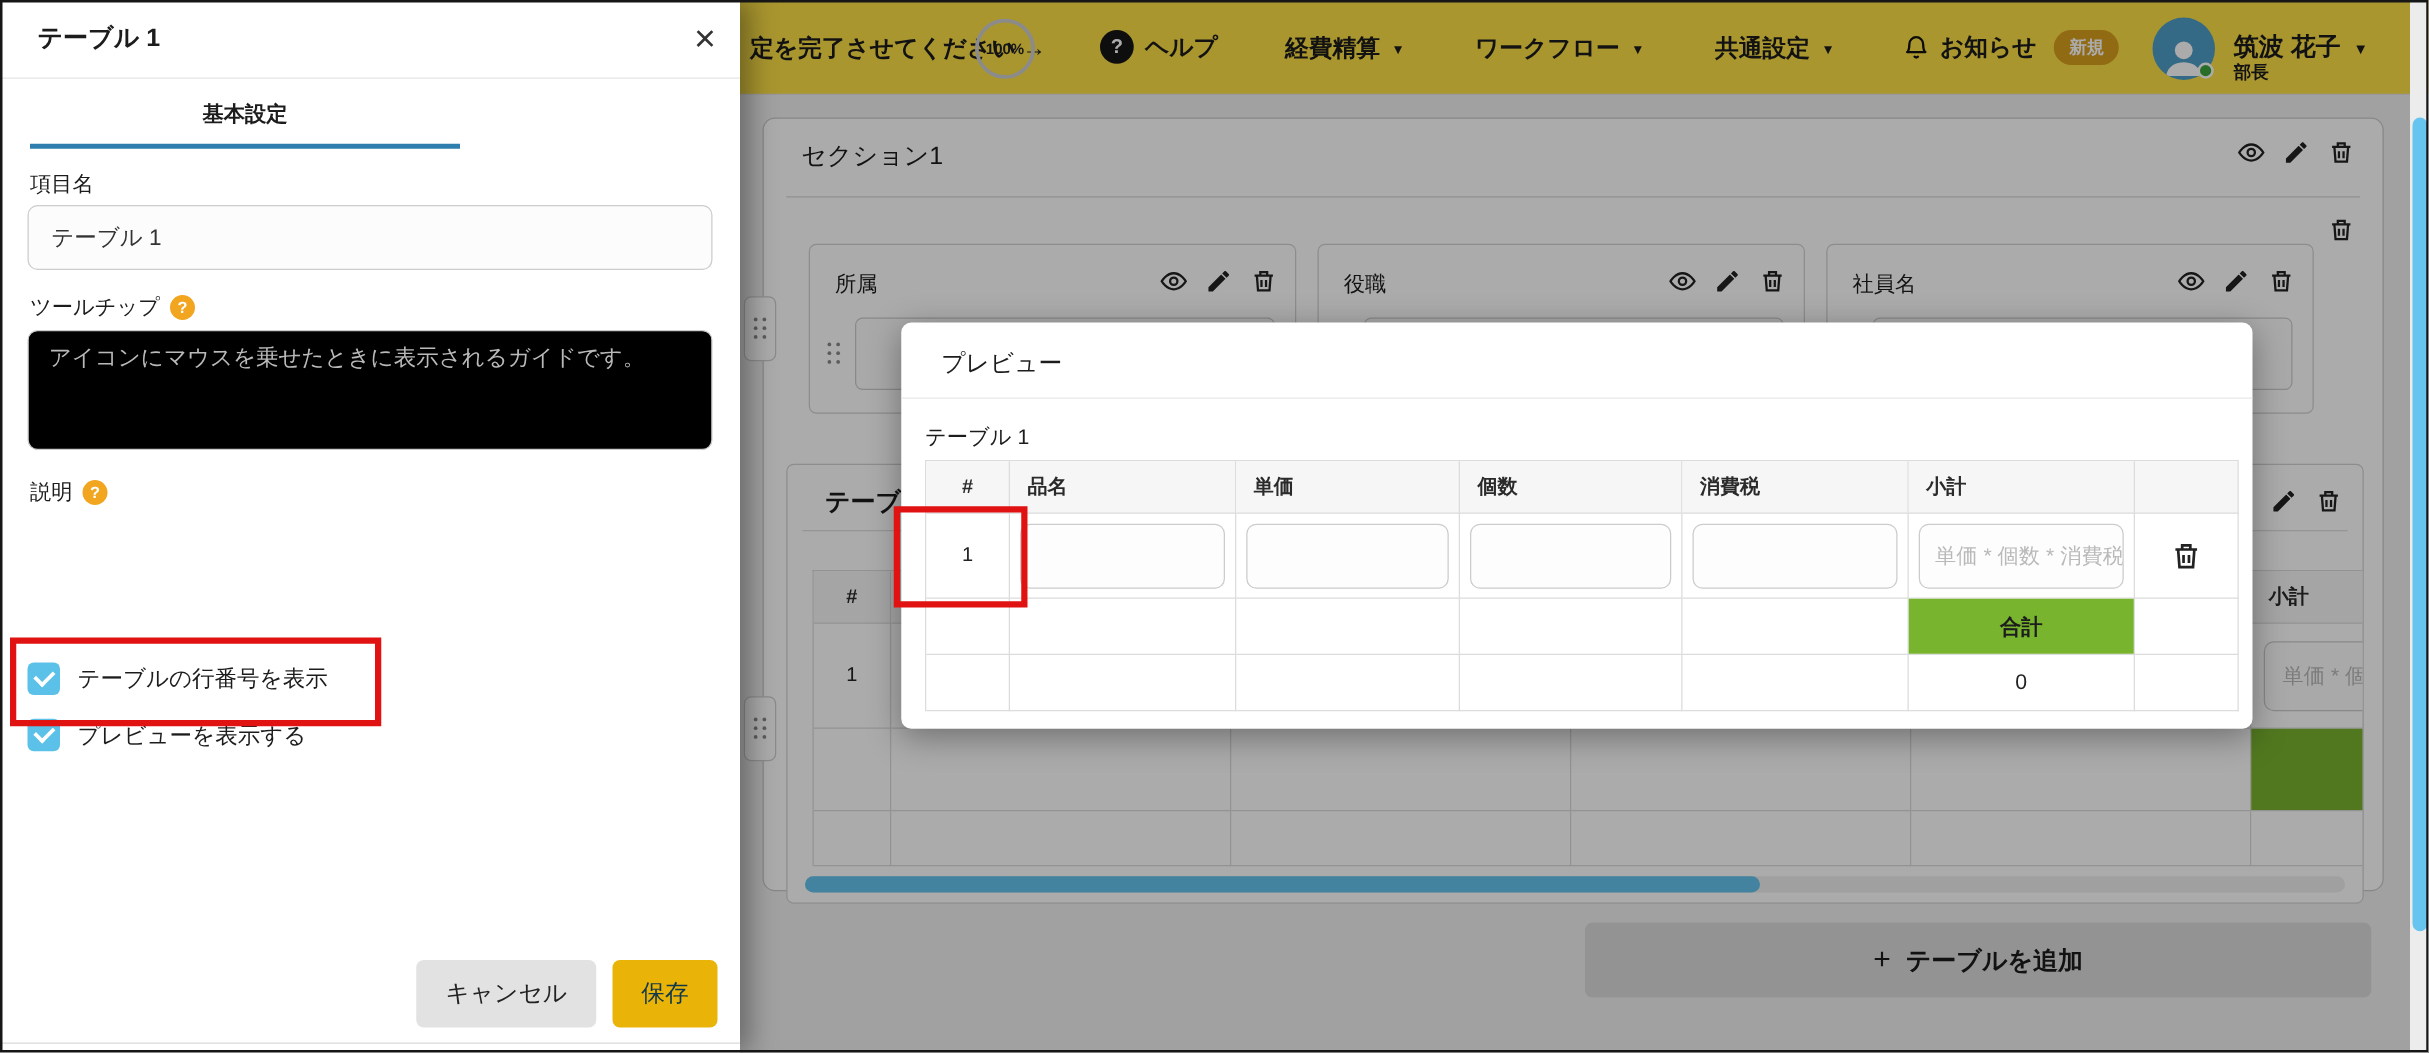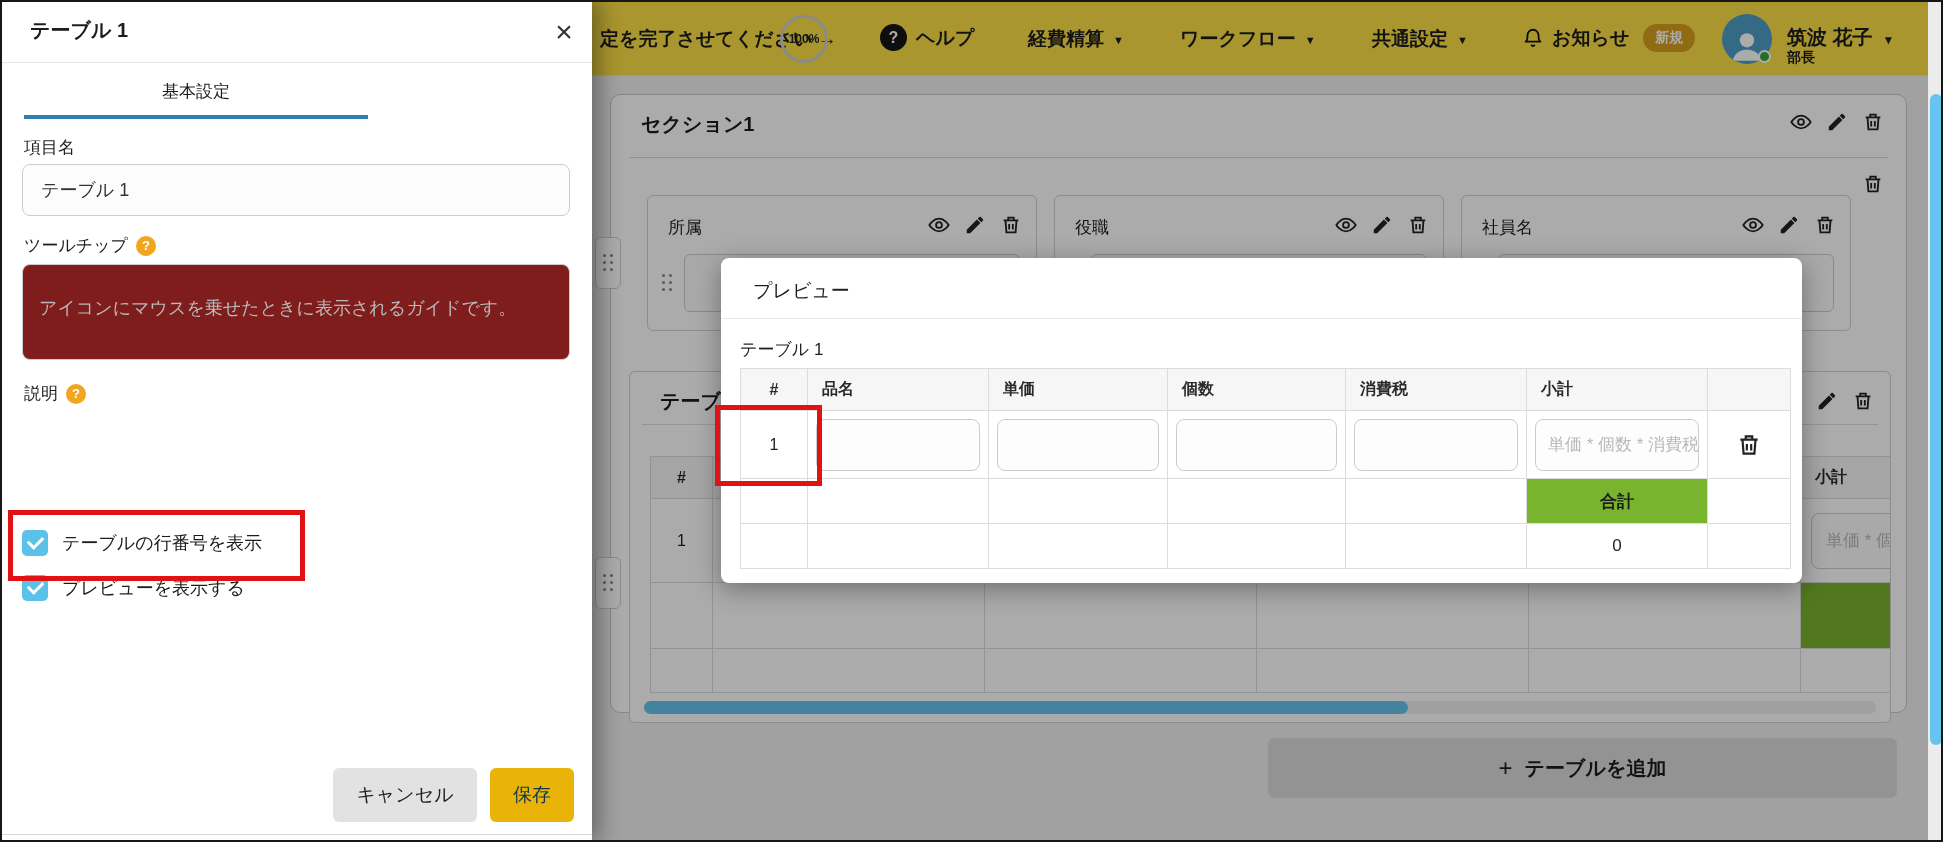--- a/index.html
+++ b/index.html
@@ -22,21 +22,21 @@
   .badge-new{margin-left:6px;background:#d89e1e;color:#fff;font-size:14px;font-weight:700;border-radius:14px;padding:5px 12px;}
   .avatar{position:absolute;left:1722px;top:14px;width:50px;height:50px;border-radius:50%;background:#4f9fc8;display:flex;align-items:flex-end;justify-content:center;overflow:hidden;}
   .status-dot{position:absolute;left:1758px;top:50px;width:13px;height:13px;border-radius:50%;background:#3da53d;border:2px solid #fff;}
   .user-name{position:absolute;left:1787px;top:24px;font-size:20px;font-weight:700;color:#1c1c1c;display:flex;gap:10px;align-items:center;}
   .user-name .caret::before{content:"▼";font-size:12px;}
   .user-role{position:absolute;left:1787px;top:49px;font-size:14px;font-weight:700;color:#1c1c1c;}
 
   
   .main{position:absolute;left:0;top:76px;width:1943px;height:766px;background:#f1f1f1;}
   .section-card{position:absolute;left:610px;top:18px;width:1297px;height:619px;background:#fff;border:1px solid #c9c9c9;border-radius:10px;}
-  .section-head{position:absolute;left:30px;top:16px;font-size:20px;font-weight:700;color:#1c1c1c;}
+  .section-head{position:absolute;left:30px;top:16px;font-size:20px;font-weight:400;color:#1c1c1c;}
   .icon-row{display:flex;gap:14px;align-items:center;}
   .sec-icons{position:absolute;right:22px;top:16px;}
   .sec-divider{position:absolute;left:18px;right:18px;top:62px;height:1px;background:#d8d8d8;}
   .row-trash{position:absolute;right:22px;top:78px;}
   .icn{width:22px;height:22px;display:block;cursor:pointer;}
 
   .field-card{position:absolute;top:100px;width:390px;height:136px;background:#fff;border:1px solid #d2d2d2;border-radius:6px;}
   .fc-1{left:36px;} .fc-2{left:443px;} .fc-3{left:850px;}
   .fc-label{position:absolute;left:20px;top:20px;font-size:17px;color:#1c1c1c;}
   .fc-icons{position:absolute;right:14px;top:18px;}
@@ -76,28 +76,28 @@
   .vscroll-thumb{position:absolute;left:1.5px;top:94px;width:12px;height:651px;background:#67c4ef;border-radius:7px;cursor:grab;}
 
   
   .drawer{position:absolute;left:0;top:0;width:592px;height:842px;background:#fff;z-index:20;box-shadow:8px 0 20px rgba(0,0,0,0.35);}
   .drawer-title{position:absolute;left:30px;top:17px;font-size:20px;font-weight:700;color:#1c1c1c;}
   .drawer-close{position:absolute;left:544px;top:12px;width:40px;height:40px;display:flex;align-items:center;justify-content:center;font-size:30px;color:#333;cursor:pointer;}
   .drawer-close::before{content:"×";}
   .drawer-divider{position:absolute;left:0;top:62px;width:592px;height:1px;background:#e5e5e5;}
   .tabs{position:absolute;left:24px;top:63px;width:544px;height:56px;display:flex;}
   .tab{display:flex;align-items:center;justify-content:center;font-size:17px;cursor:pointer;position:relative;}
-  .tab-basic{width:344px;font-weight:400;color:#1c1c1c;text-align:right;}
+  .tab-basic{width:344px;font-weight:700;color:#1c1c1c;text-align:right;}
   .tab-basic::after{content:"";position:absolute;left:0;right:0;bottom:0;height:4px;background:#2e7fae;}
   .tab-display{width:200px;color:#9a9a9a;}
   .fld-label{position:absolute;left:24px;font-size:17px;color:#1c1c1c;display:flex;align-items:center;gap:8px;justify-content:center;}
   .q-badge{width:20px;height:20px;border-radius:50%;background:#f2a51f;color:#fff;display:inline-flex;align-items:center;justify-content:center;font-size:13px;font-weight:700;}
   .q-badge::before{content:"?";}
   .drawer-input{position:absolute;left:22px;top:164px;width:548px;height:52px;border:1px solid #ccc;border-radius:8px;background:#fcfcfc;font-size:18px;color:#333;padding:0 18px;outline:none;}
-  .drawer-area{position:absolute;left:22px;width:548px;border:1px solid #ccc;border-radius:8px;background:#7f1d1d;padding:28px 16px;font-size:18px;color:#b9b9b9;white-space:pre-line;line-height:1.7;}
+  .drawer-area{position:absolute;left:22px;width:548px;border:1px solid #ccc;border-radius:8px;background:#000000;padding:6px 16px;font-size:18px;color:#b9b9b9;white-space:pre-line;line-height:1.7;}
   .area-tooltip{top:264px;height:96px;}
   .area-desc{top:410px;height:106px;}
   .cb-row{position:absolute;left:22px;display:flex;align-items:center;gap:14px;cursor:pointer;}
   .cb-box{width:26px;height:26px;border-radius:5px;background:#5cc1e8;position:relative;flex:0 0 auto;}
   .cb-box::after{content:"";position:absolute;left:6px;top:6px;width:12px;height:7px;border-left:3px solid #fff;border-bottom:3px solid #fff;transform:rotate(-45deg);}
   .cb-label{font-size:18px;color:#1c1c1c;}
   .cb-1{top:530px;} .cb-2{top:575px;}
   .drawer-footer-line{position:absolute;left:0;top:834px;width:592px;height:1px;background:#d9d9d9;}
   .btn{border:none;border-radius:6px;font-size:19px;cursor:pointer;display:flex;align-items:center;justify-content:center;}
   .btn-cancel{position:absolute;left:333px;top:768px;width:144px;height:54px;background:#e2e2e2;color:#222;}

